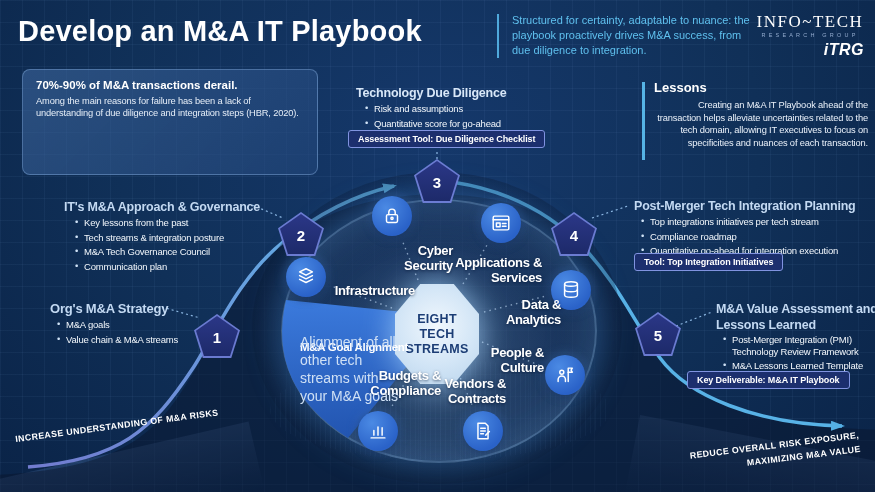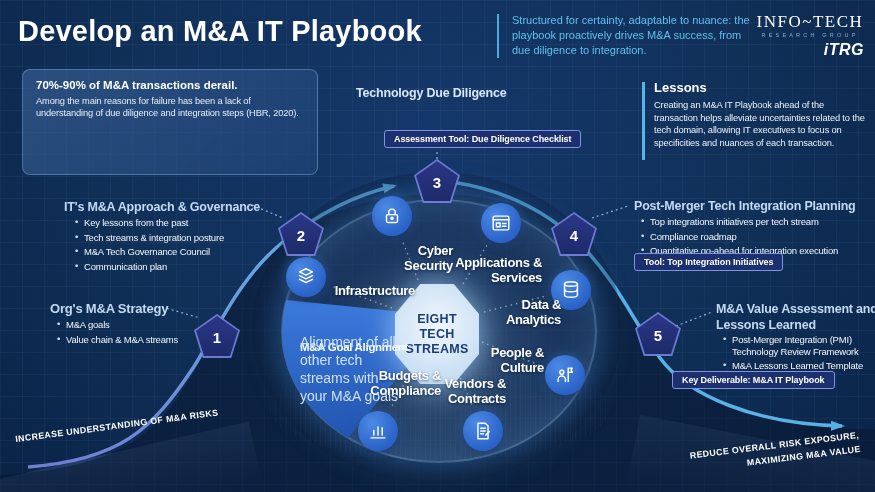--- a/index.html
+++ b/index.html
@@ -25,21 +25,21 @@
   .logo-abbr{left:756px;top:41px;width:108px;text-align:right;font-size:16px;font-weight:bold;font-style:italic;letter-spacing:.5px;}
   
   .stat-box{left:22px;top:69px;width:296px;height:106px;border-radius:8px;box-sizing:border-box;
     background:linear-gradient(135deg, rgba(66,108,164,0.55), rgba(34,70,122,0.60));
     border:1px solid rgba(130,170,220,0.45);padding:9px 13px;}
   .stat-title{font-size:11.5px;font-weight:bold;margin:0 0 4px 0;}
   .stat-p{font-size:9.3px;line-height:1.32;letter-spacing:-.15px;color:#e6eef8;margin:0 0 5px 0;}
   
   .insight-bar{left:642px;top:82px;width:2.5px;height:78px;background:#56b4e6;}
   .insight-title{left:654px;top:80px;font-size:13px;font-weight:bold;}
-  .insight-body{left:654px;top:99px;width:214px;font-size:9.3px;line-height:1.35;letter-spacing:-.15px;color:#eaf1fa;}
+  .insight-body{left:654px;top:99px;width:214px;font-size:9.3px;line-height:1.35;letter-spacing:-.15px;color:#eaf1fa;text-align:right;}
   
   .sec-h{font-size:12.5px;font-weight:bold;color:#c3d9f2;letter-spacing:-.2px;}
   .bullets{list-style:none;margin:0;padding:0;font-size:9.5px;letter-spacing:-.2px;color:#f2f7fc;}
   .bullets li{position:relative;padding-left:10px;margin-bottom:3px;line-height:1.22;}
   .bullets li::before{content:"\2022";position:absolute;left:1px;top:-1px;color:#cfe2f6;}
   .badge{display:inline-block;padding:3px 9px;background:#1c2f6e;border:1px solid #8093e0;border-radius:3px;
     font-size:9px;font-weight:bold;letter-spacing:-.1px;color:#fff;white-space:nowrap;}
   
   .dark-halo{left:252px;top:172px;width:370px;height:312px;border-radius:50%;
     background:radial-gradient(ellipse at center, rgba(12,34,66,0.10) 55%, rgba(8,24,50,0.45) 78%, rgba(8,24,50,0) 100%);}
@@ -249,36 +249,40 @@
 
   <div class="abs sec-h" style="left:64px;top:200px">IT's M&amp;A Approach &amp; Governance</div>
   <ul class="abs bullets" style="left:74px;top:217px;width:190px">
     <li>Key lessons from the past</li>
     <li>Tech streams &amp; integration posture</li>
     <li>M&amp;A Tech Governance Council</li>
     <li>Communication plan</li>
   </ul>
 
   <div class="abs sec-h" style="left:356px;top:86px;color:#d8e7f8">Technology Due Diligence</div>
-  <div class="abs badge" style="left:384px;top:130px">Assessment Tool: Due Diligence Checklist</div>
+  <ul class="abs bullets" style="left:364px;top:103px;width:180px">
+    <li>Risk and assumptions</li>
+    <li>Quantitative score for go-ahead</li>
+  </ul>
+  <div class="abs badge" style="left:348px;top:130px">Assessment Tool: Due Diligence Checklist</div>
 
   <div class="abs sec-h" style="left:634px;top:199px">Post-Merger Tech Integration Planning</div>
   <ul class="abs bullets" style="left:640px;top:216px;width:225px">
     <li>Top integrations initiatives per tech stream</li>
     <li>Compliance roadmap</li>
     <li>Quantitative go-ahead for integration execution</li>
   </ul>
   <div class="abs badge" style="left:634px;top:253px">Tool: Top Integration Initiatives</div>
 
   <div class="abs sec-h" style="left:716px;top:302px;width:170px;line-height:1.25">M&amp;A Value Assessment and Lessons Learned</div>
   <ul class="abs bullets" style="left:722px;top:334px;width:160px">
     <li>Post-Merger Integration (PMI) Technology Review Framework</li>
     <li>M&amp;A Lessons Learned Template</li>
   </ul>
-  <div class="abs badge" style="left:672px;top:371px">Key Deliverable: M&amp;A IT Playbook</div>
+  <div class="abs badge" style="left:687px;top:371px">Key Deliverable: M&amp;A IT Playbook</div>
 
   <div class="abs flow-left">INCREASE UNDERSTANDING OF M&amp;A RISKS</div>
   <div class="abs flow-right">
     <span>REDUCE OVERALL RISK EXPOSURE,</span><br>
     <span>MAXIMIZING M&amp;A VALUE</span>
   </div>
 
 </div>
 
 </body></html>

